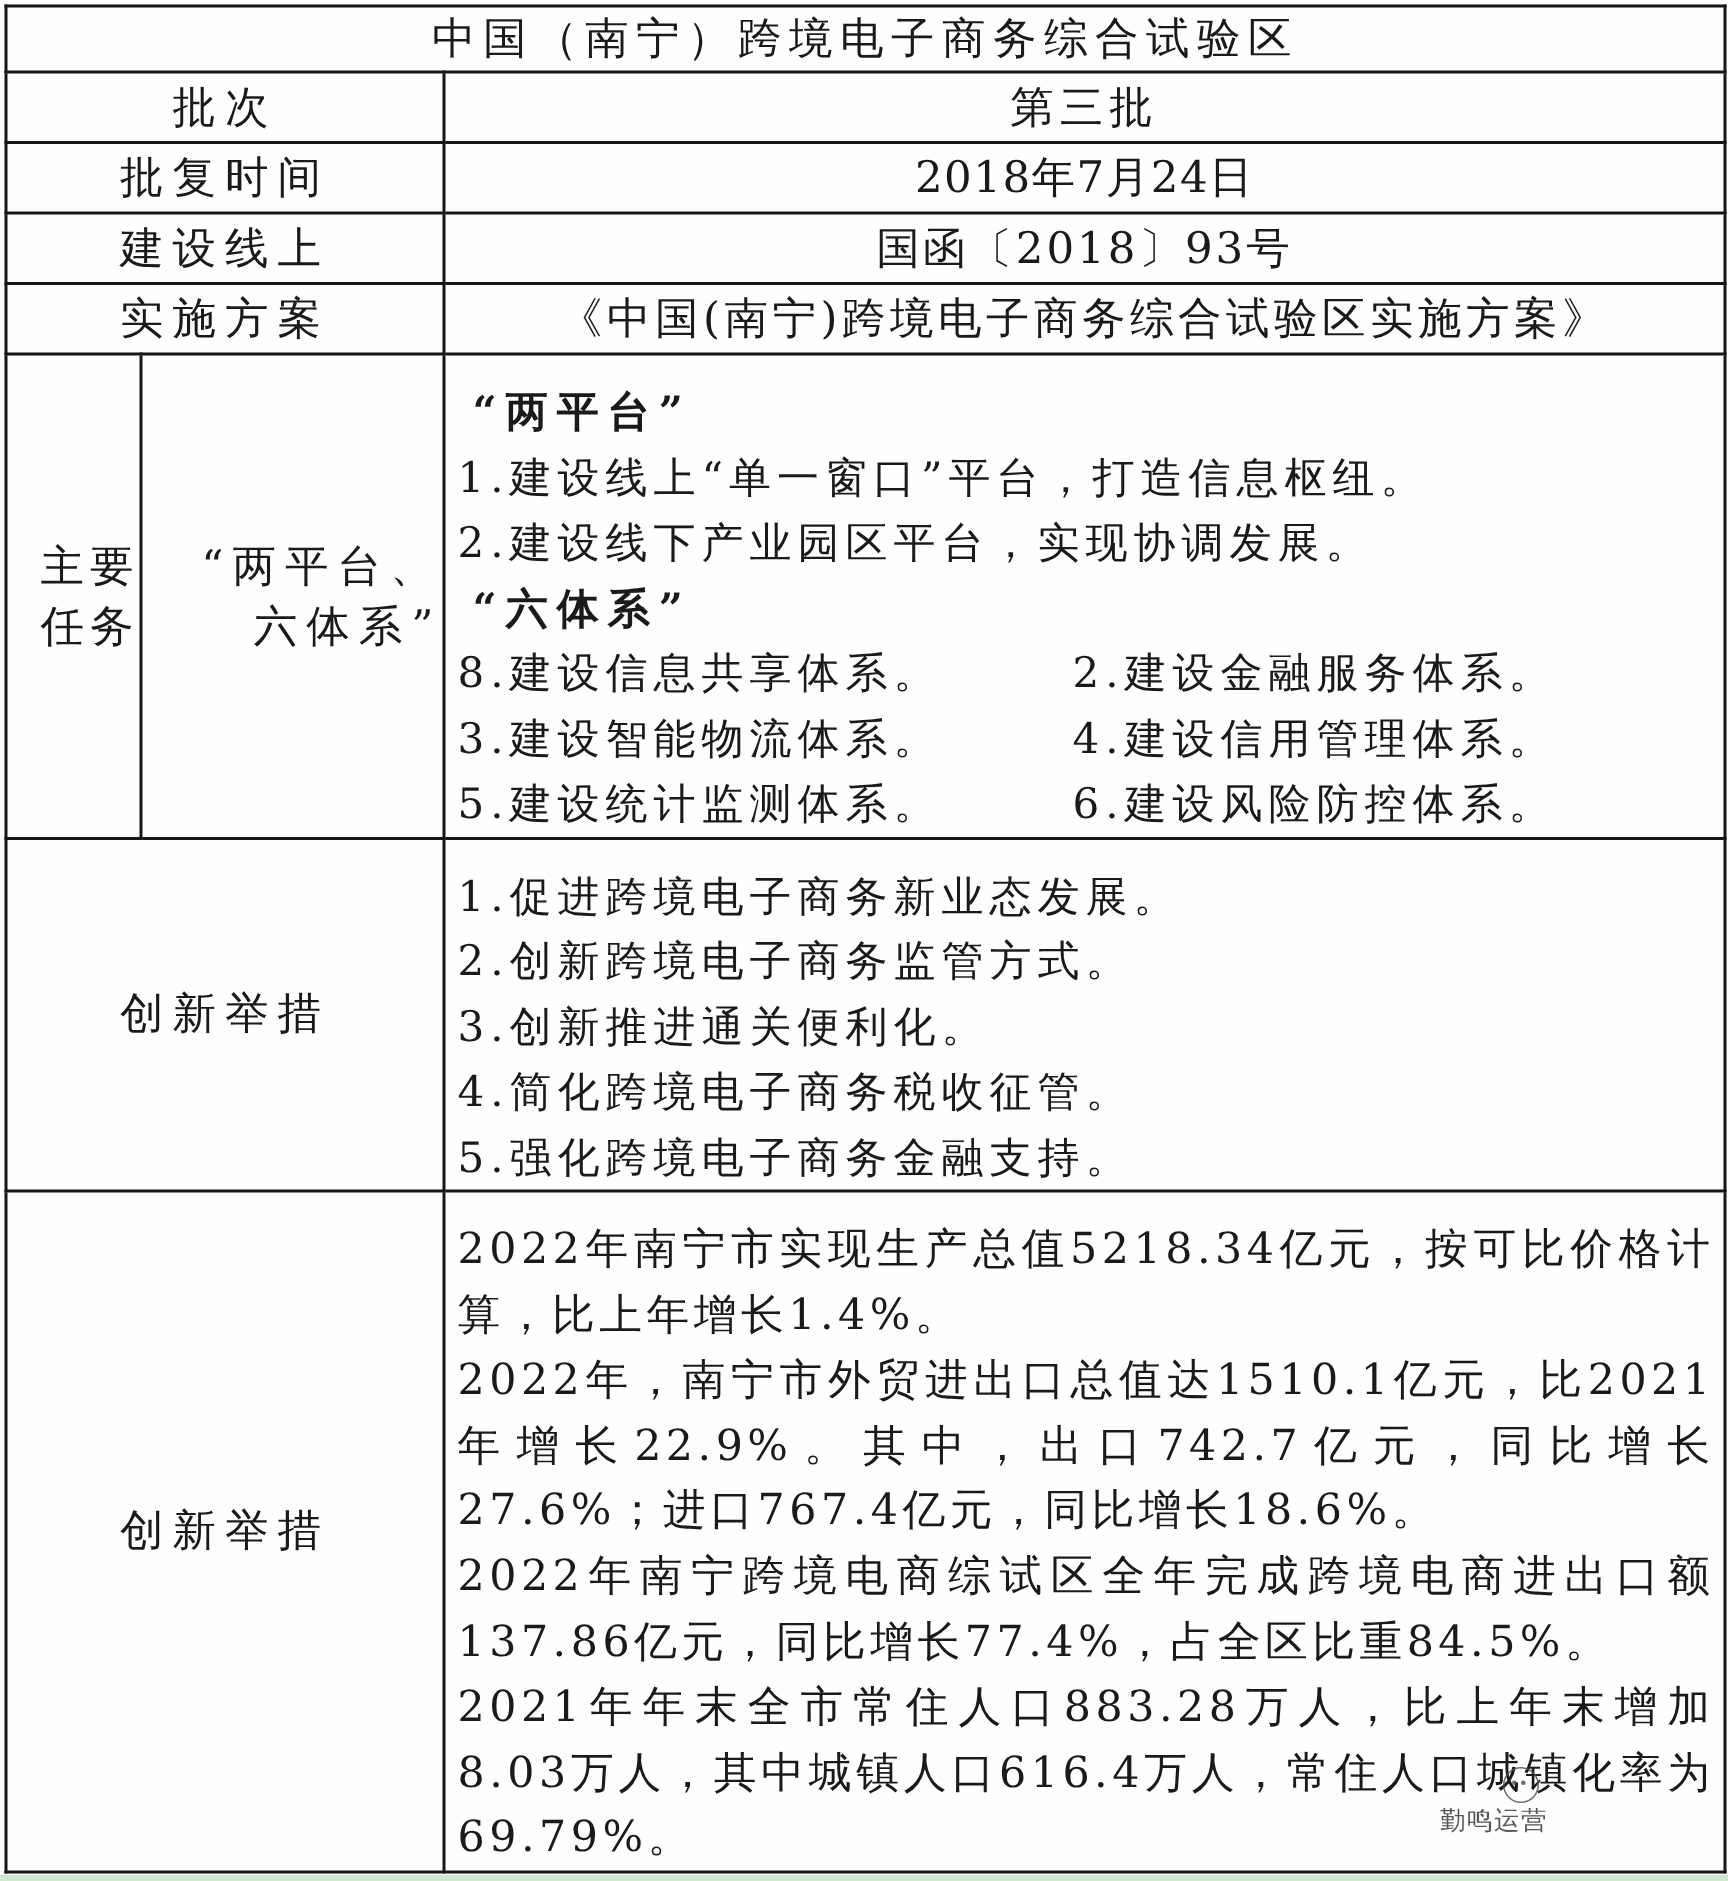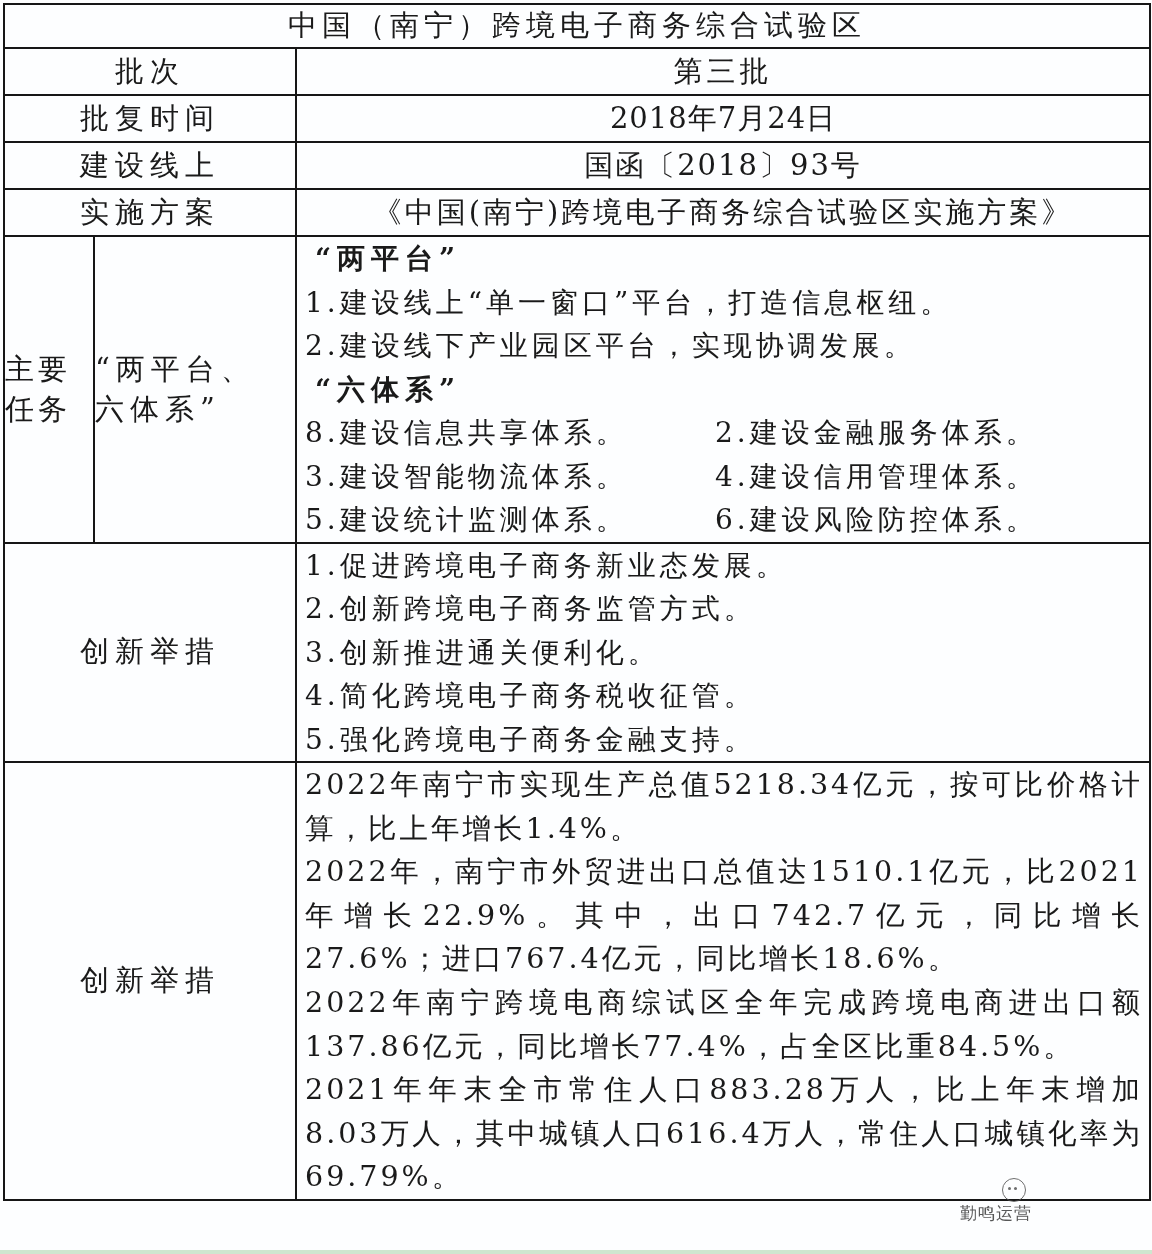--- a/index.html
+++ b/index.html
@@ -6,26 +6,26 @@
   body { width:1152px; height:1254px; position:relative; overflow:hidden;
          font-family:"DejaVu Serif","Liberation Serif",serif; color:#1a1a1a; }
   .frame { position:absolute; left:0; top:0; width:1152px; height:1254px; background:#fdfeff; }
   .bottom-strip { position:absolute; left:0; right:0; bottom:0; height:4px; background:#cfe6cf; }
   table { position:absolute; left:3px; top:3px; border-collapse:collapse; width:1146px; table-layout:fixed; }
   td { border:2px solid #161616; padding:0; vertical-align:middle; font-size:29px; letter-spacing:4px; }
   .center { text-align:center; }
   .title-cell { height:42px; text-align:center; font-size:29px; letter-spacing:5px; }
   .row-simple td { height:45px; }
   .label { text-align:center; letter-spacing:6px; }
-  .cell-body { padding:0 6px 0 8px; line-height:43.5px; font-size:28px; }
+  .cell-body { padding:16px 6px 0 8px; line-height:43.5px; font-size:28px; }
   .subhead { font-weight:bold; padding-left:10px; letter-spacing:6px; }
   .two-col { display:flex; }
   .two-col span { display:inline-block; }
   .two-col .c1 { width:410px; }
-  .task-label { text-align:left; line-height:40px; letter-spacing:4px; }
+  .task-label { text-align:right; line-height:40px; letter-spacing:4px; }
   .para { text-align:justify; letter-spacing:3px; line-height:43.6px; font-size:28.5px; }
   .watermark { position:absolute; left:960px; top:1178px; display:flex; align-items:flex-end;
                color:#3a3a3a; font-family:"DejaVu Sans","Liberation Sans",sans-serif; font-size:17px;
                letter-spacing:1px; opacity:0.85;flex-direction:column; }
   .wm-icon { width:22px; height:22px; border:1.5px solid #555; border-radius:50%; margin-right:6px; position:relative; }
   .wm-icon::after { content:""; position:absolute; left:5px; top:8px; width:3px; height:3px; background:#555; border-radius:50%; box-shadow:6px 0 0 #555; }
 </style>
 </head>
 <body>
 

